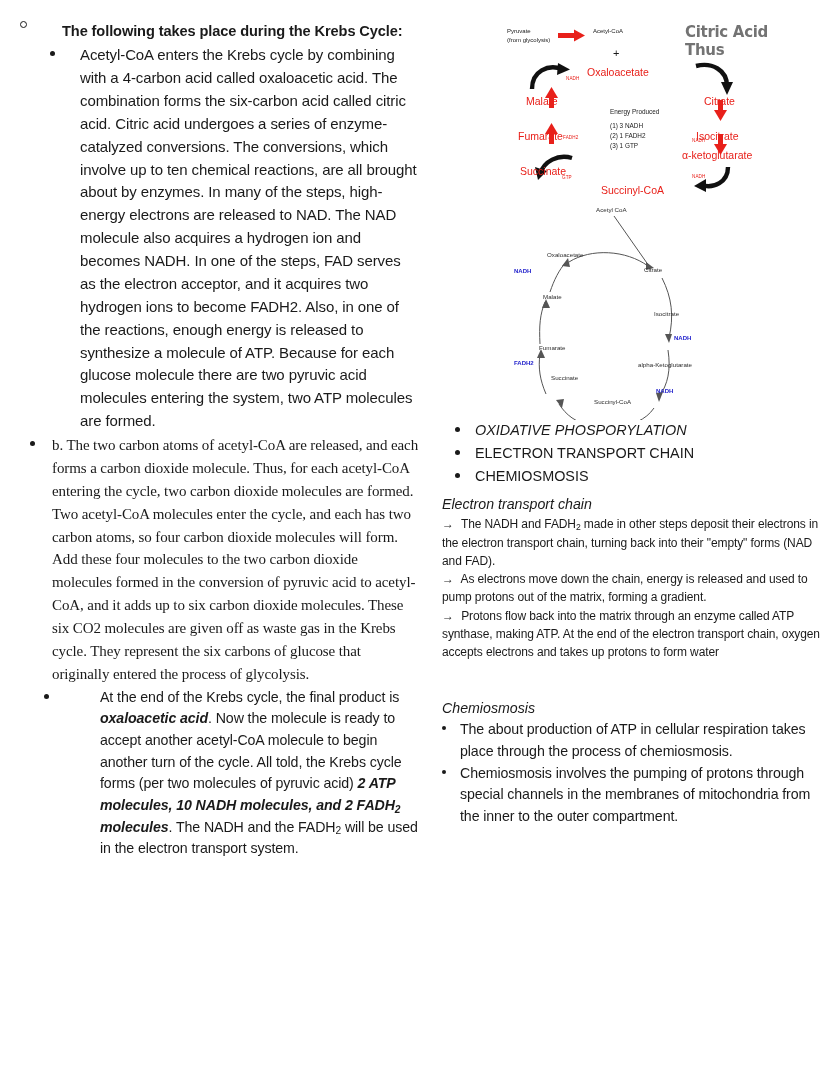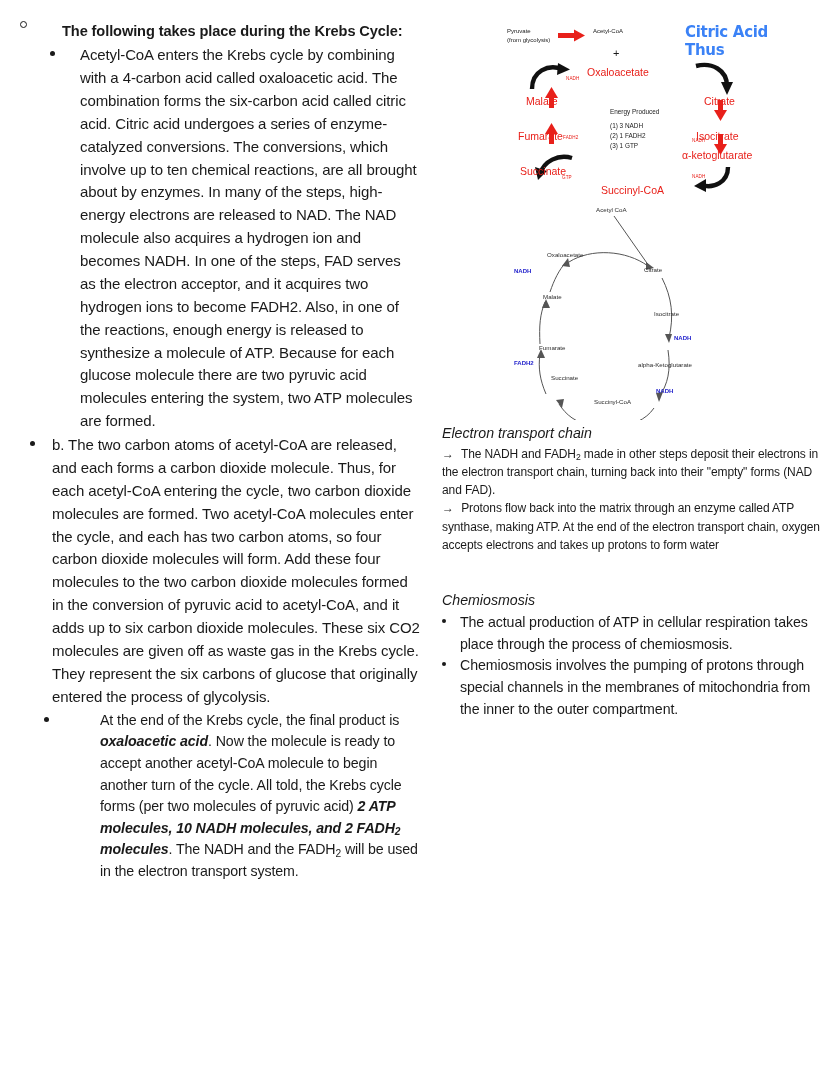--- a/index.html
+++ b/index.html
@@ -70,21 +70,21 @@
     height: 5px;
     background: #1a1a1a;
     border-radius: 50%;
   }
   .lvl2 .body {
     font-size: 15px;
     line-height: 1.525;
     letter-spacing: -0.1px;
   }
 
-  .lvl2.wide { padding-left: 52px; }
+  .lvl2.wide { padding-left: 52px; font-family: Liberation Serif, serif; }
   .lvl2.wide .mark { left: 30px; }
 
   .lvl3 {
     position: relative;
     padding-left: 100px;
     margin-bottom: 2px;
   }
   .lvl3 .mark {
     position: absolute;
     left: 44px;
@@ -166,21 +166,21 @@
     position: absolute;
     left: 496px;
     top: 22px;
     width: 280px;
     height: 180px;
   }
   .d1 { position: absolute; white-space: nowrap; }
   .d1.red { color: #e8201a; }
   .d1.blk { color: #1a1a1a; }
   .d1-title {
-    color: #3b82f6;
+    color: #737373;
     font-weight: bold;
     font-size: 15px;
     letter-spacing: -0.3px;
     line-height: 1.15;
     font-family: "DejaVu Sans", sans-serif;
   }
   .d1-big { font-size: 10.5px; font-weight: normal; }
   .d1-sm { font-size: 6px; }
   .d1-tiny { font-size: 4.6px; letter-spacing: 0.1px; }
   .d1-mid { font-size: 6.4px; }
@@ -222,35 +222,50 @@
       <span class="mark"></span>
       <div class="body"><span>At the end of the Krebs cycle, the final product is </span><b class="bi">oxaloacetic acid</b><span>. Now the molecule is ready to accept another acetyl-CoA molecule to begin another turn of the cycle. All told, the Krebs cycle forms (per two molecules of pyruvic acid) </span><b class="bi"><span>2 ATP molecules, 10 NADH molecules, and 2 FADH</span><sub>2</sub><span> molecules</span></b><span>. The NADH and the FADH</span><sub>2</sub><span> will be used in the electron transport system.</span></div>
     </div>
 
   </div>
 
   <div class="col-right">
 
     <div style="height:400px"></div>
 
+    <div class="r-bullets">
+      <div class="r-bullet">
+        <span class="mark"></span>
+        <i class="it">OXIDATIVE PHOSPORYLATION</i>
+      </div>
+      <div class="r-bullet">
+        <span class="mark"></span>
+        <span>ELECTRON TRANSPORT CHAIN</span>
+      </div>
+      <div class="r-bullet">
+        <span class="mark"></span>
+        <span>CHEMIOSMOSIS</span>
+      </div>
+    </div>
 
     <div class="r-head">Electron transport chain</div>
 
     <div class="r-para"><span class="r-arrow">→</span><span> The NADH and FADH</span><sub>2</sub><span> made in other steps deposit their electrons in the electron transport chain, turning back into their "empty" forms (NAD and FAD).</span></div>
 
+    <div class="r-para"><span class="r-arrow">→</span><span> As electrons move down the chain, energy is released and used to pump protons out of the matrix, forming a gradient.</span></div>
 
     <div class="r-para"><span class="r-arrow">→</span><span> Protons flow back into the matrix through an enzyme called ATP synthase, making ATP. At the end of the electron transport chain, oxygen accepts electrons and takes up protons to form water</span></div>
 
     <div style="height:36px"></div>
 
     <div class="chemio-head">Chemiosmosis</div>
 
     <div class="chemio-item">
       <span class="mark"></span>
-      <span>The actual production of ATP in cellular respiration takes place through the process of chemiosmosis.</span>
+      <span>The about production of ATP in cellular respiration takes place through the process of chemiosmosis.</span>
     </div>
     <div class="chemio-item">
       <span class="mark"></span>
       <span>Chemiosmosis involves the pumping of protons through special channels in the membranes of mitochondria from the inner to the outer compartment.</span>
     </div>
 
   </div>
 
   <div class="diagram1">
 

